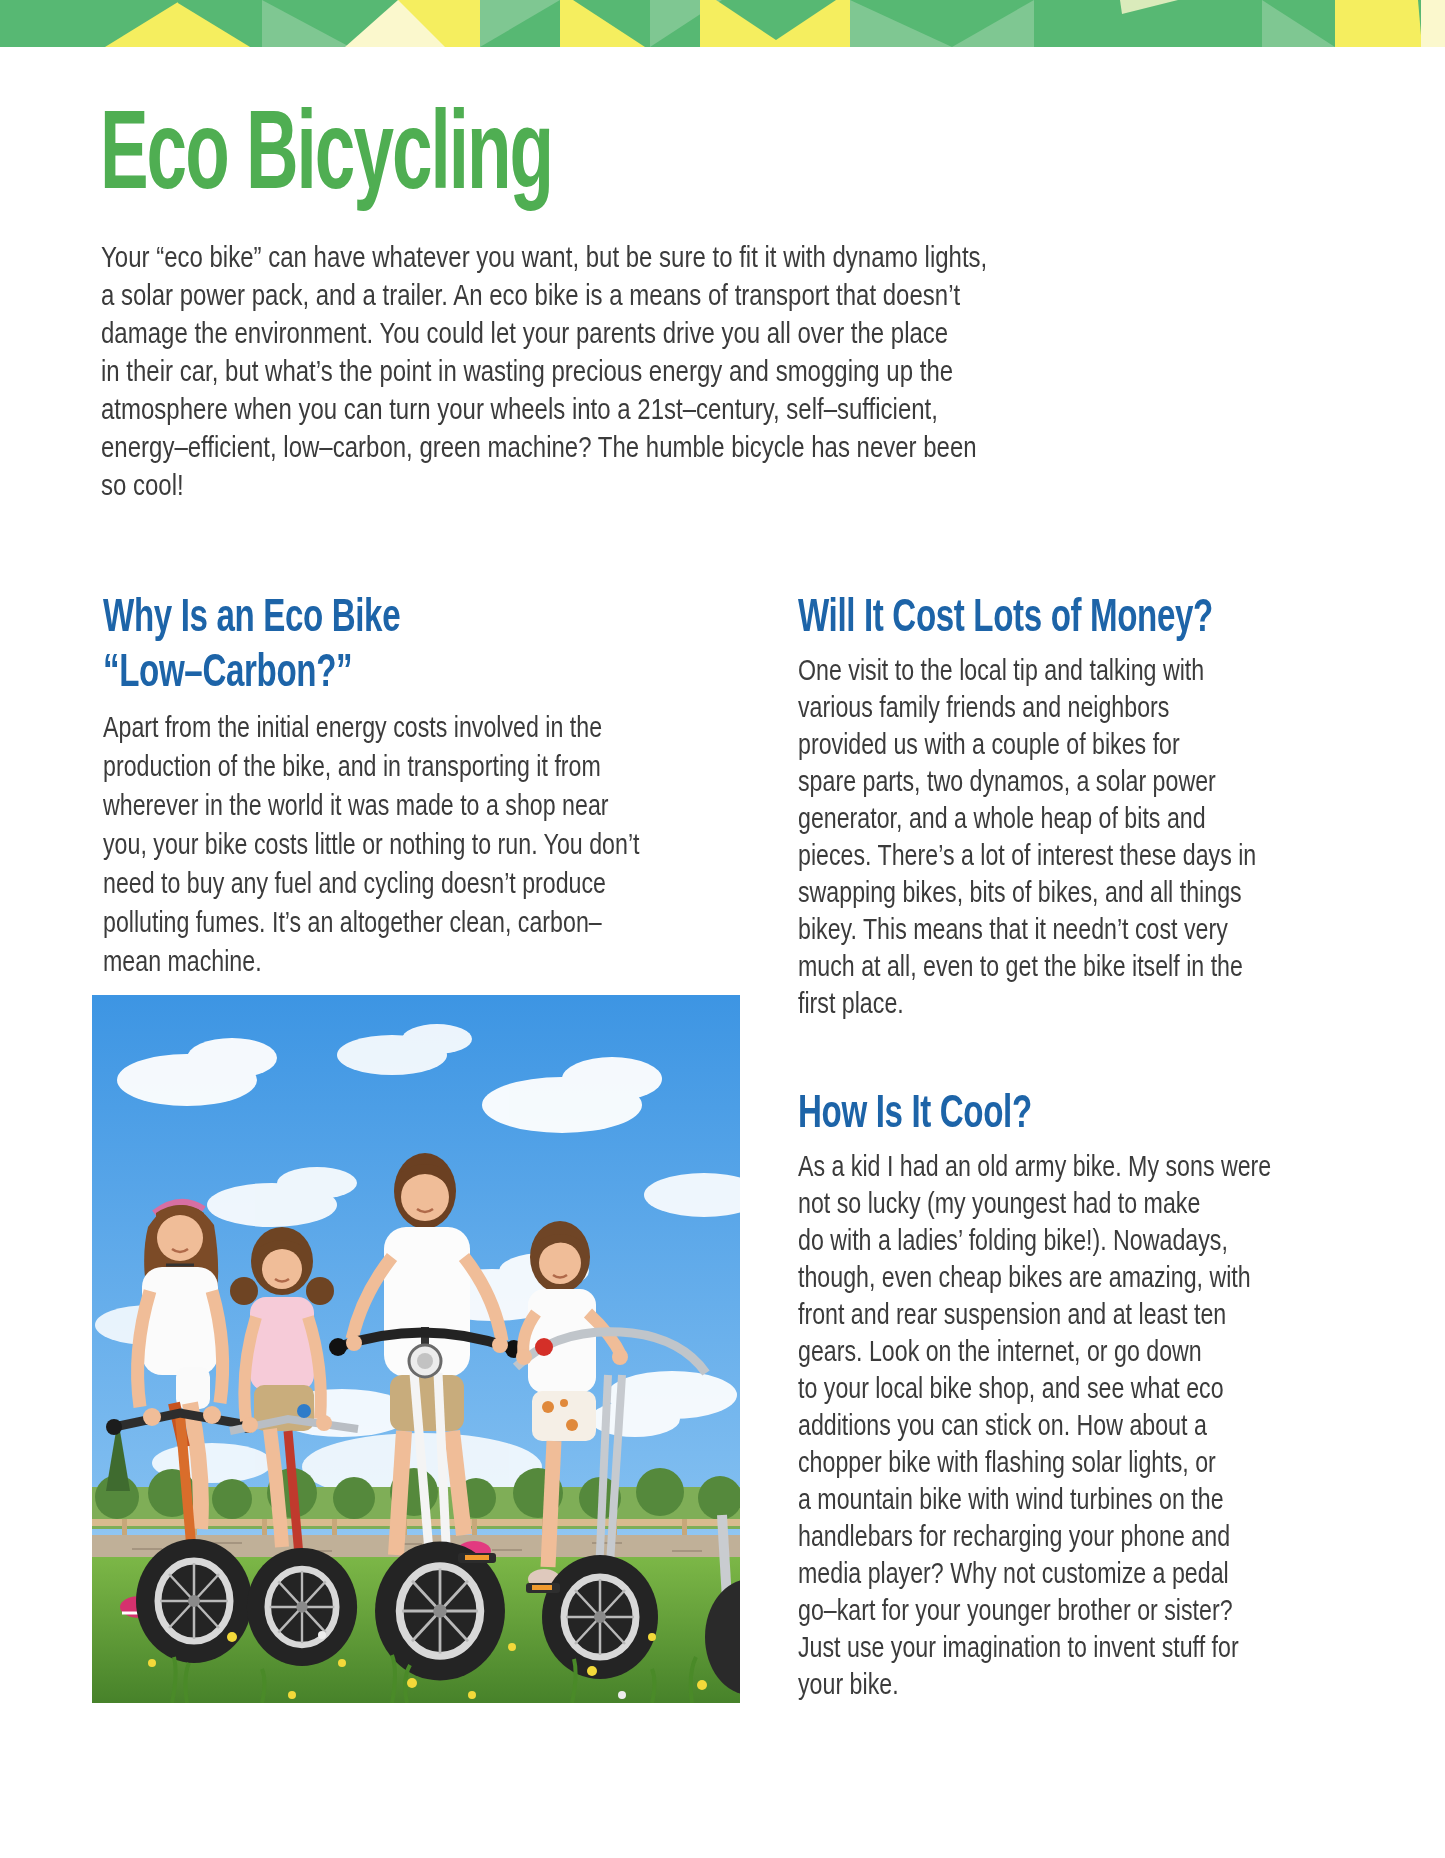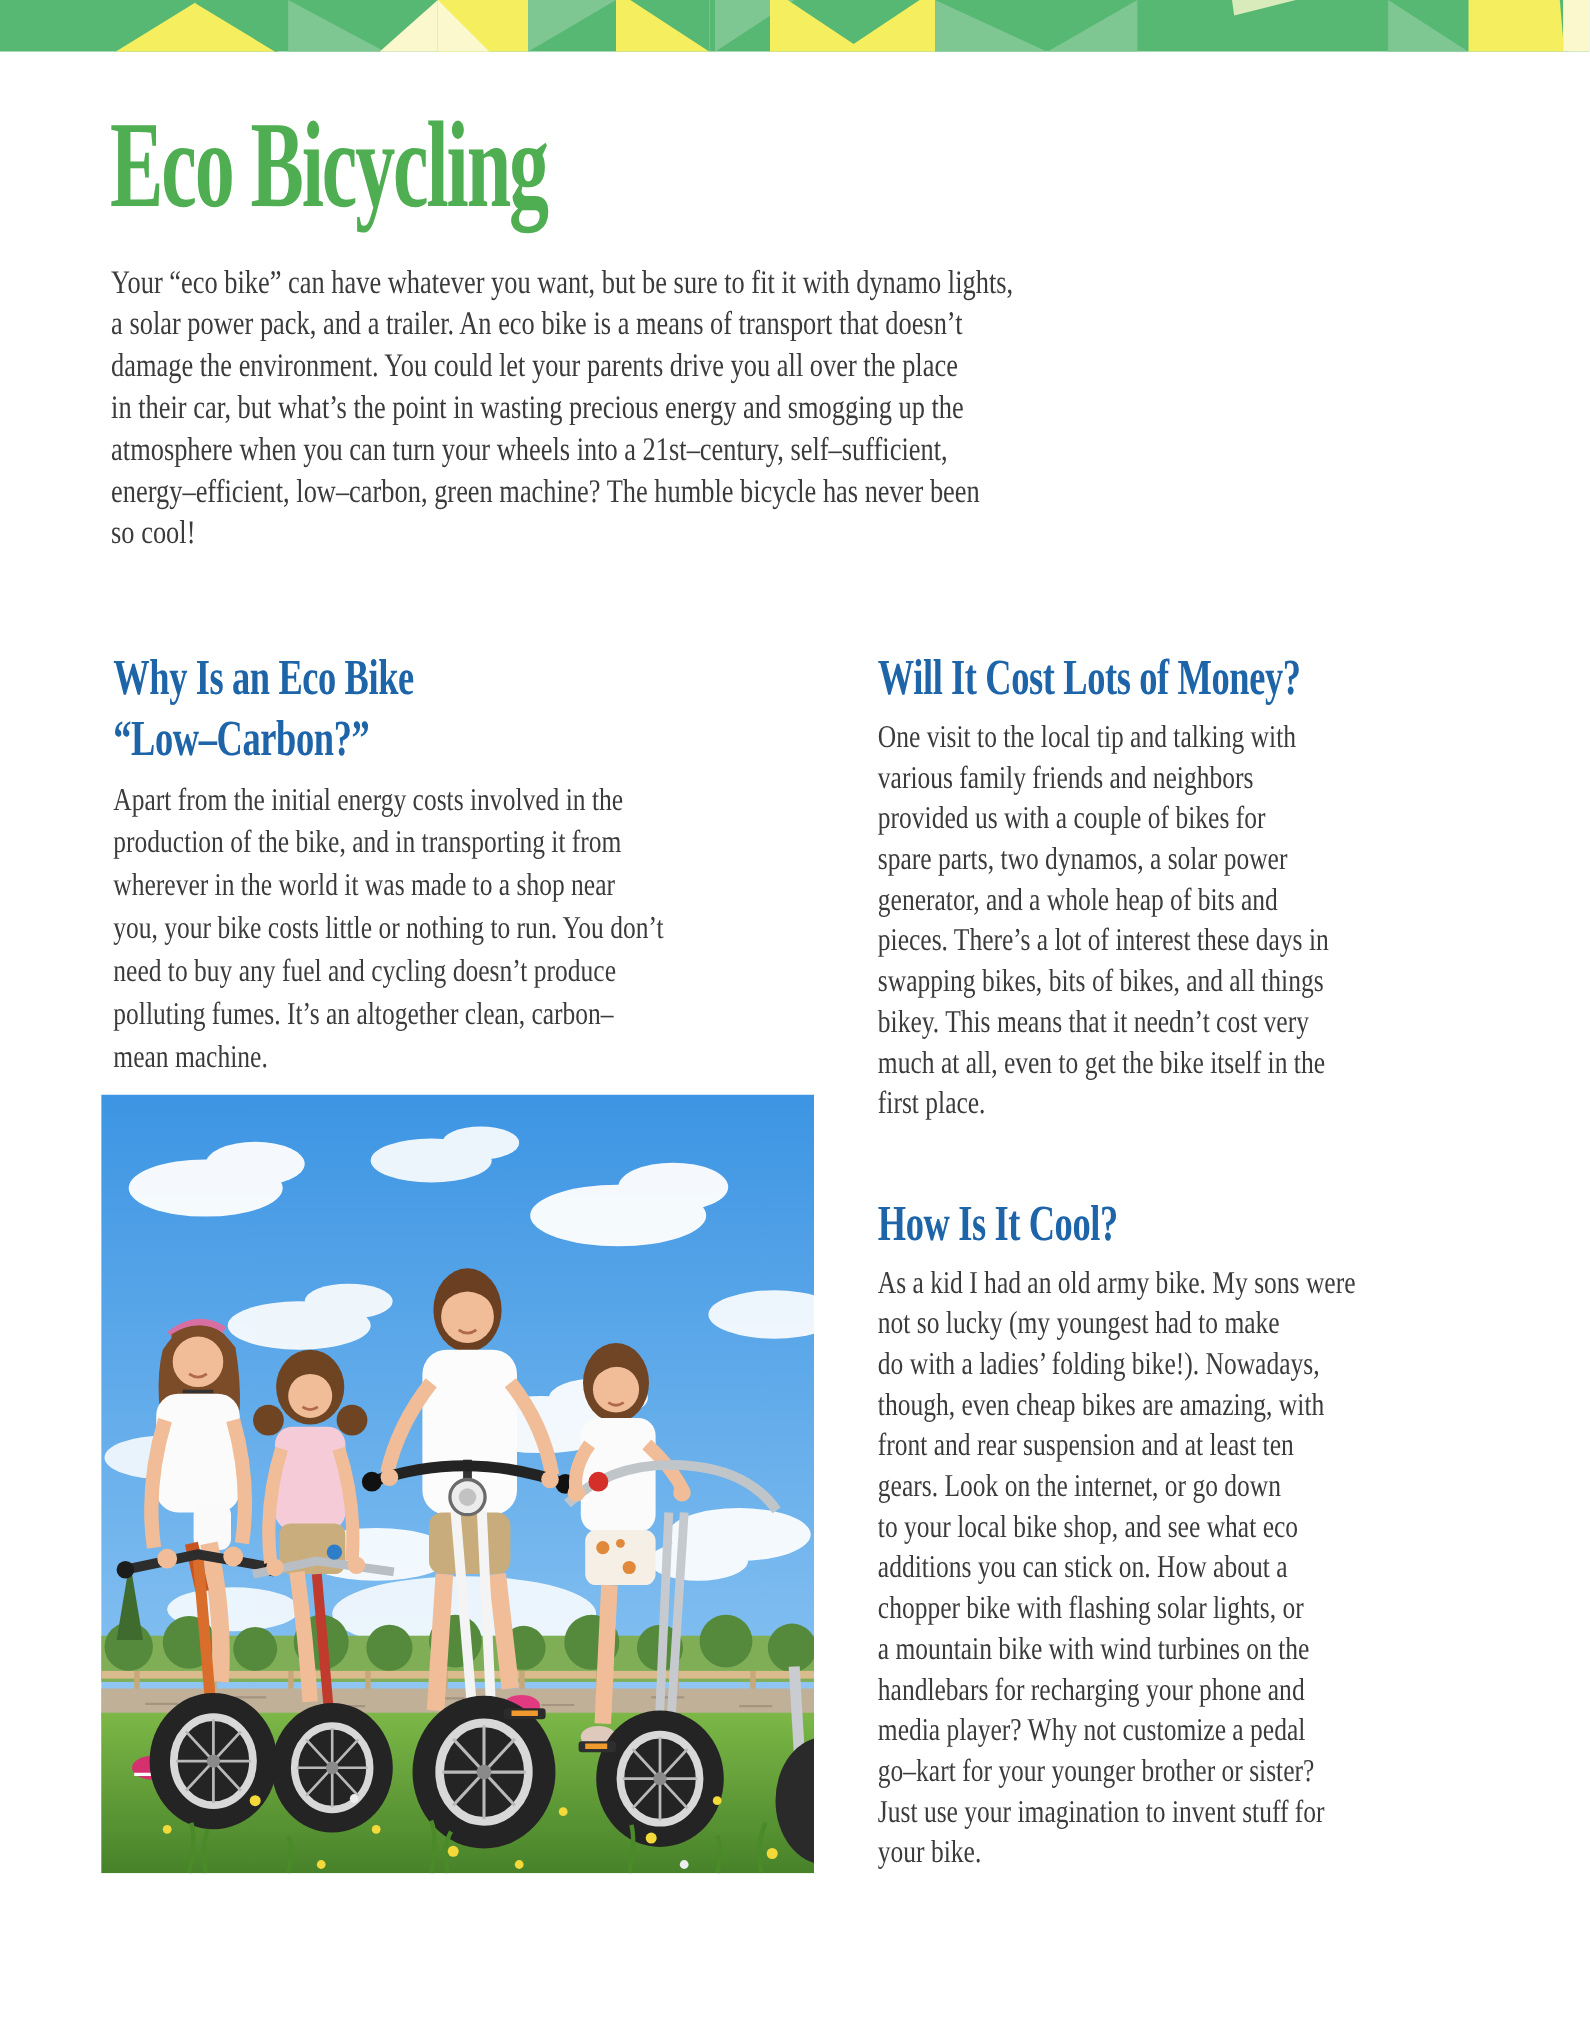--- a/index.html
+++ b/index.html
@@ -1,17 +1,17 @@
 <!DOCTYPE html>
 <html><head>
 <meta charset="utf-8">
 <style>
   html,body{margin:0;padding:0;background:#ffffff;}
   .page{position:relative;width:1445px;height:1722px;background:#ffffff;overflow:hidden;
-        font-family:Liberation Serif, serif;color:#3b3b3b;}
+        font-family:Liberation Sans, sans-serif;color:#3b3b3b;}
   .band{position:absolute;left:0;top:0;display:block;}
   .title{position:absolute;left:100px;top:92px;margin:0;font-size:112px;line-height:116px;
          font-weight:700;color:#4fae52;letter-spacing:-3px;white-space:pre;
          transform:scaleX(.65);transform-origin:left top;}
   .intro{position:absolute;left:101px;top:238px;margin:0;font-size:30px;line-height:38px;
          color:#3b3b3b;white-space:pre;transform:scaleX(.8);transform-origin:left top;}
   .h2{position:absolute;margin:0;font-weight:700;color:#1d64a8;font-size:46px;line-height:55px;
       letter-spacing:-.5px;white-space:pre;transform:scaleX(.72);transform-origin:left top;}
   .body{position:absolute;margin:0;font-size:29px;color:#3b3b3b;white-space:pre;
         transform:scaleX(.8);transform-origin:left top;}

